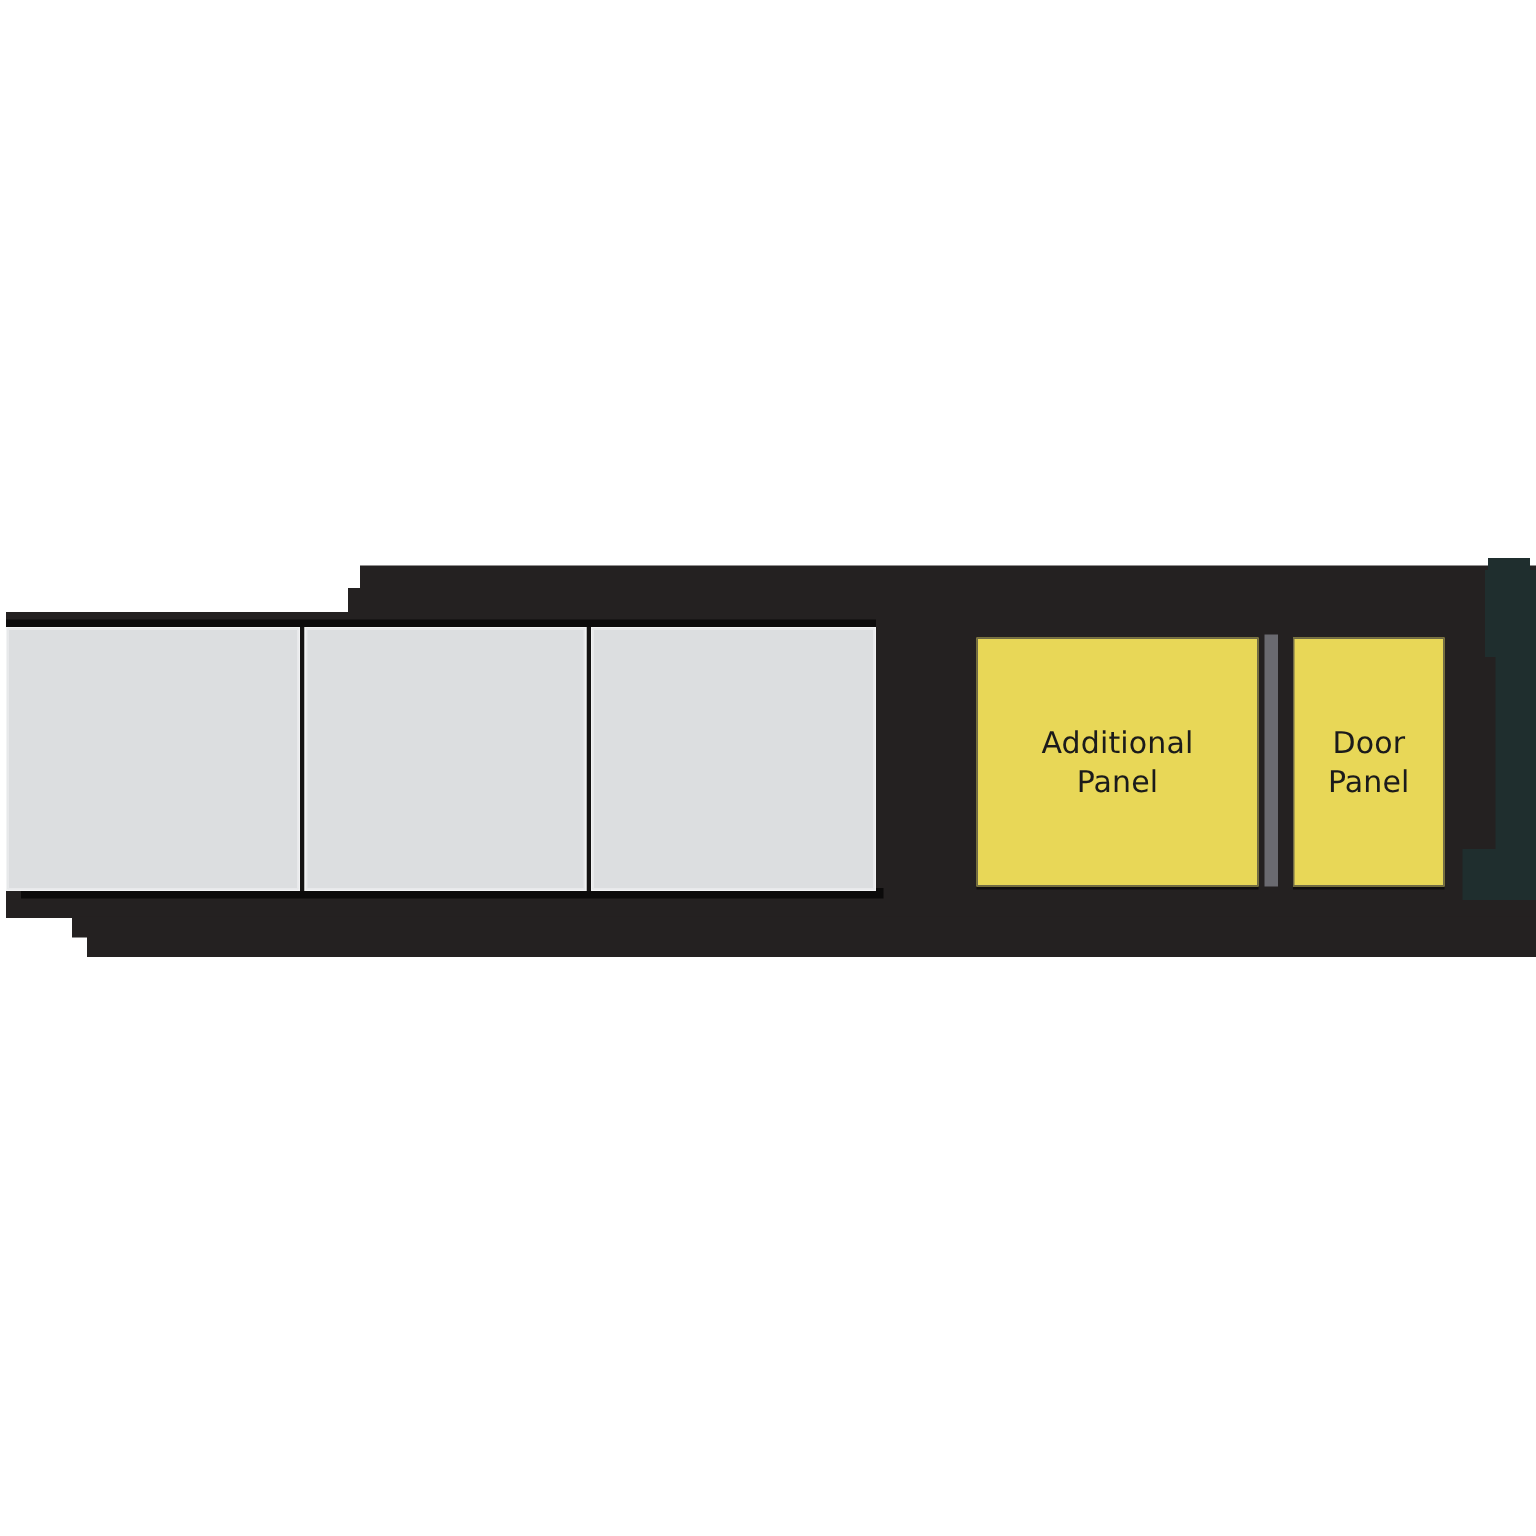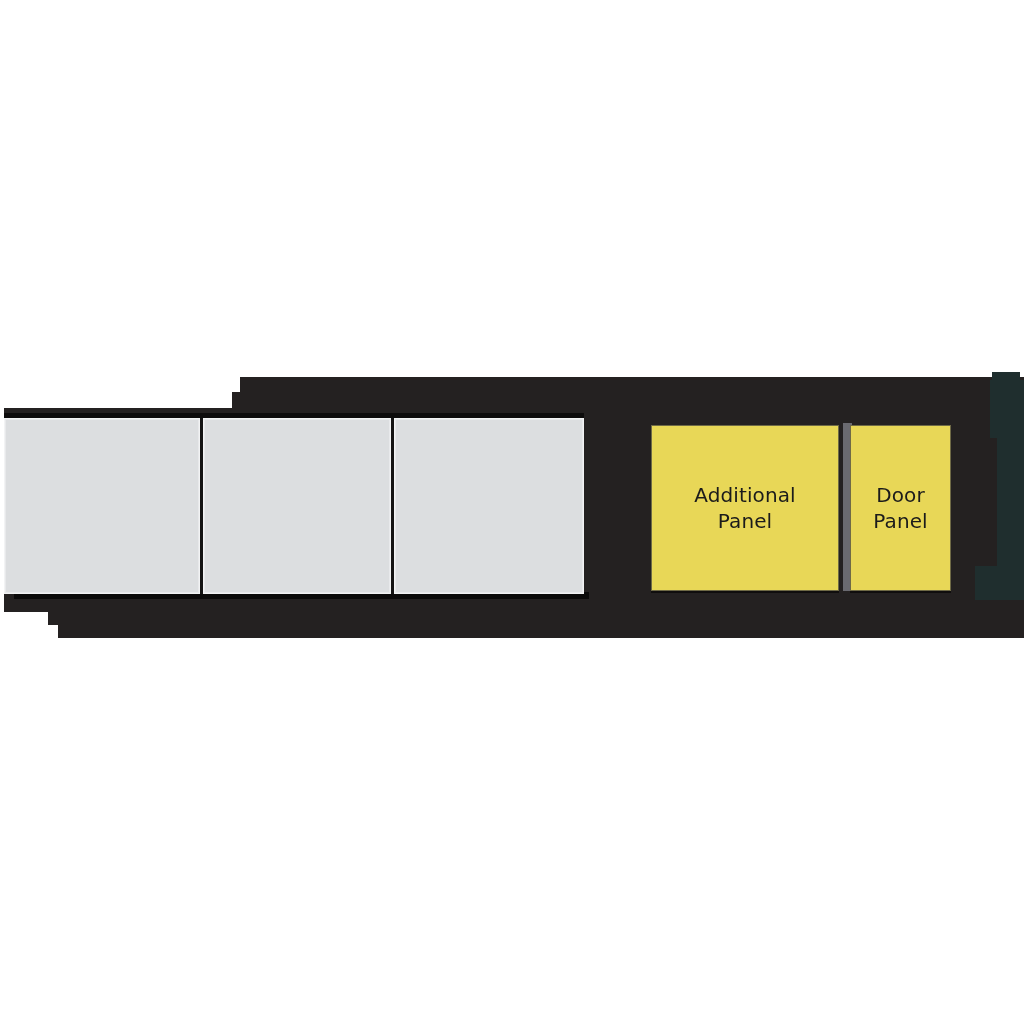--- a/index.html
+++ b/index.html
@@ -117,21 +117,21 @@
     letter-spacing: 0.1px;
     box-shadow: 0 2px 0 0 rgba(0,0,0,0.55);
   }
   .yp-additional {
     left: 6px;
     top: 6px;
     width: 188px;
     height: 166px;
   }
   .yp-door {
-    left: 205px;
+    left: 217px;
     top: 6px;
     width: 101px;
     height: 166px;
   }
   .panel-label {
     display: block;
     padding: 0 6px;
     pointer-events: none;
   }
 </style>

